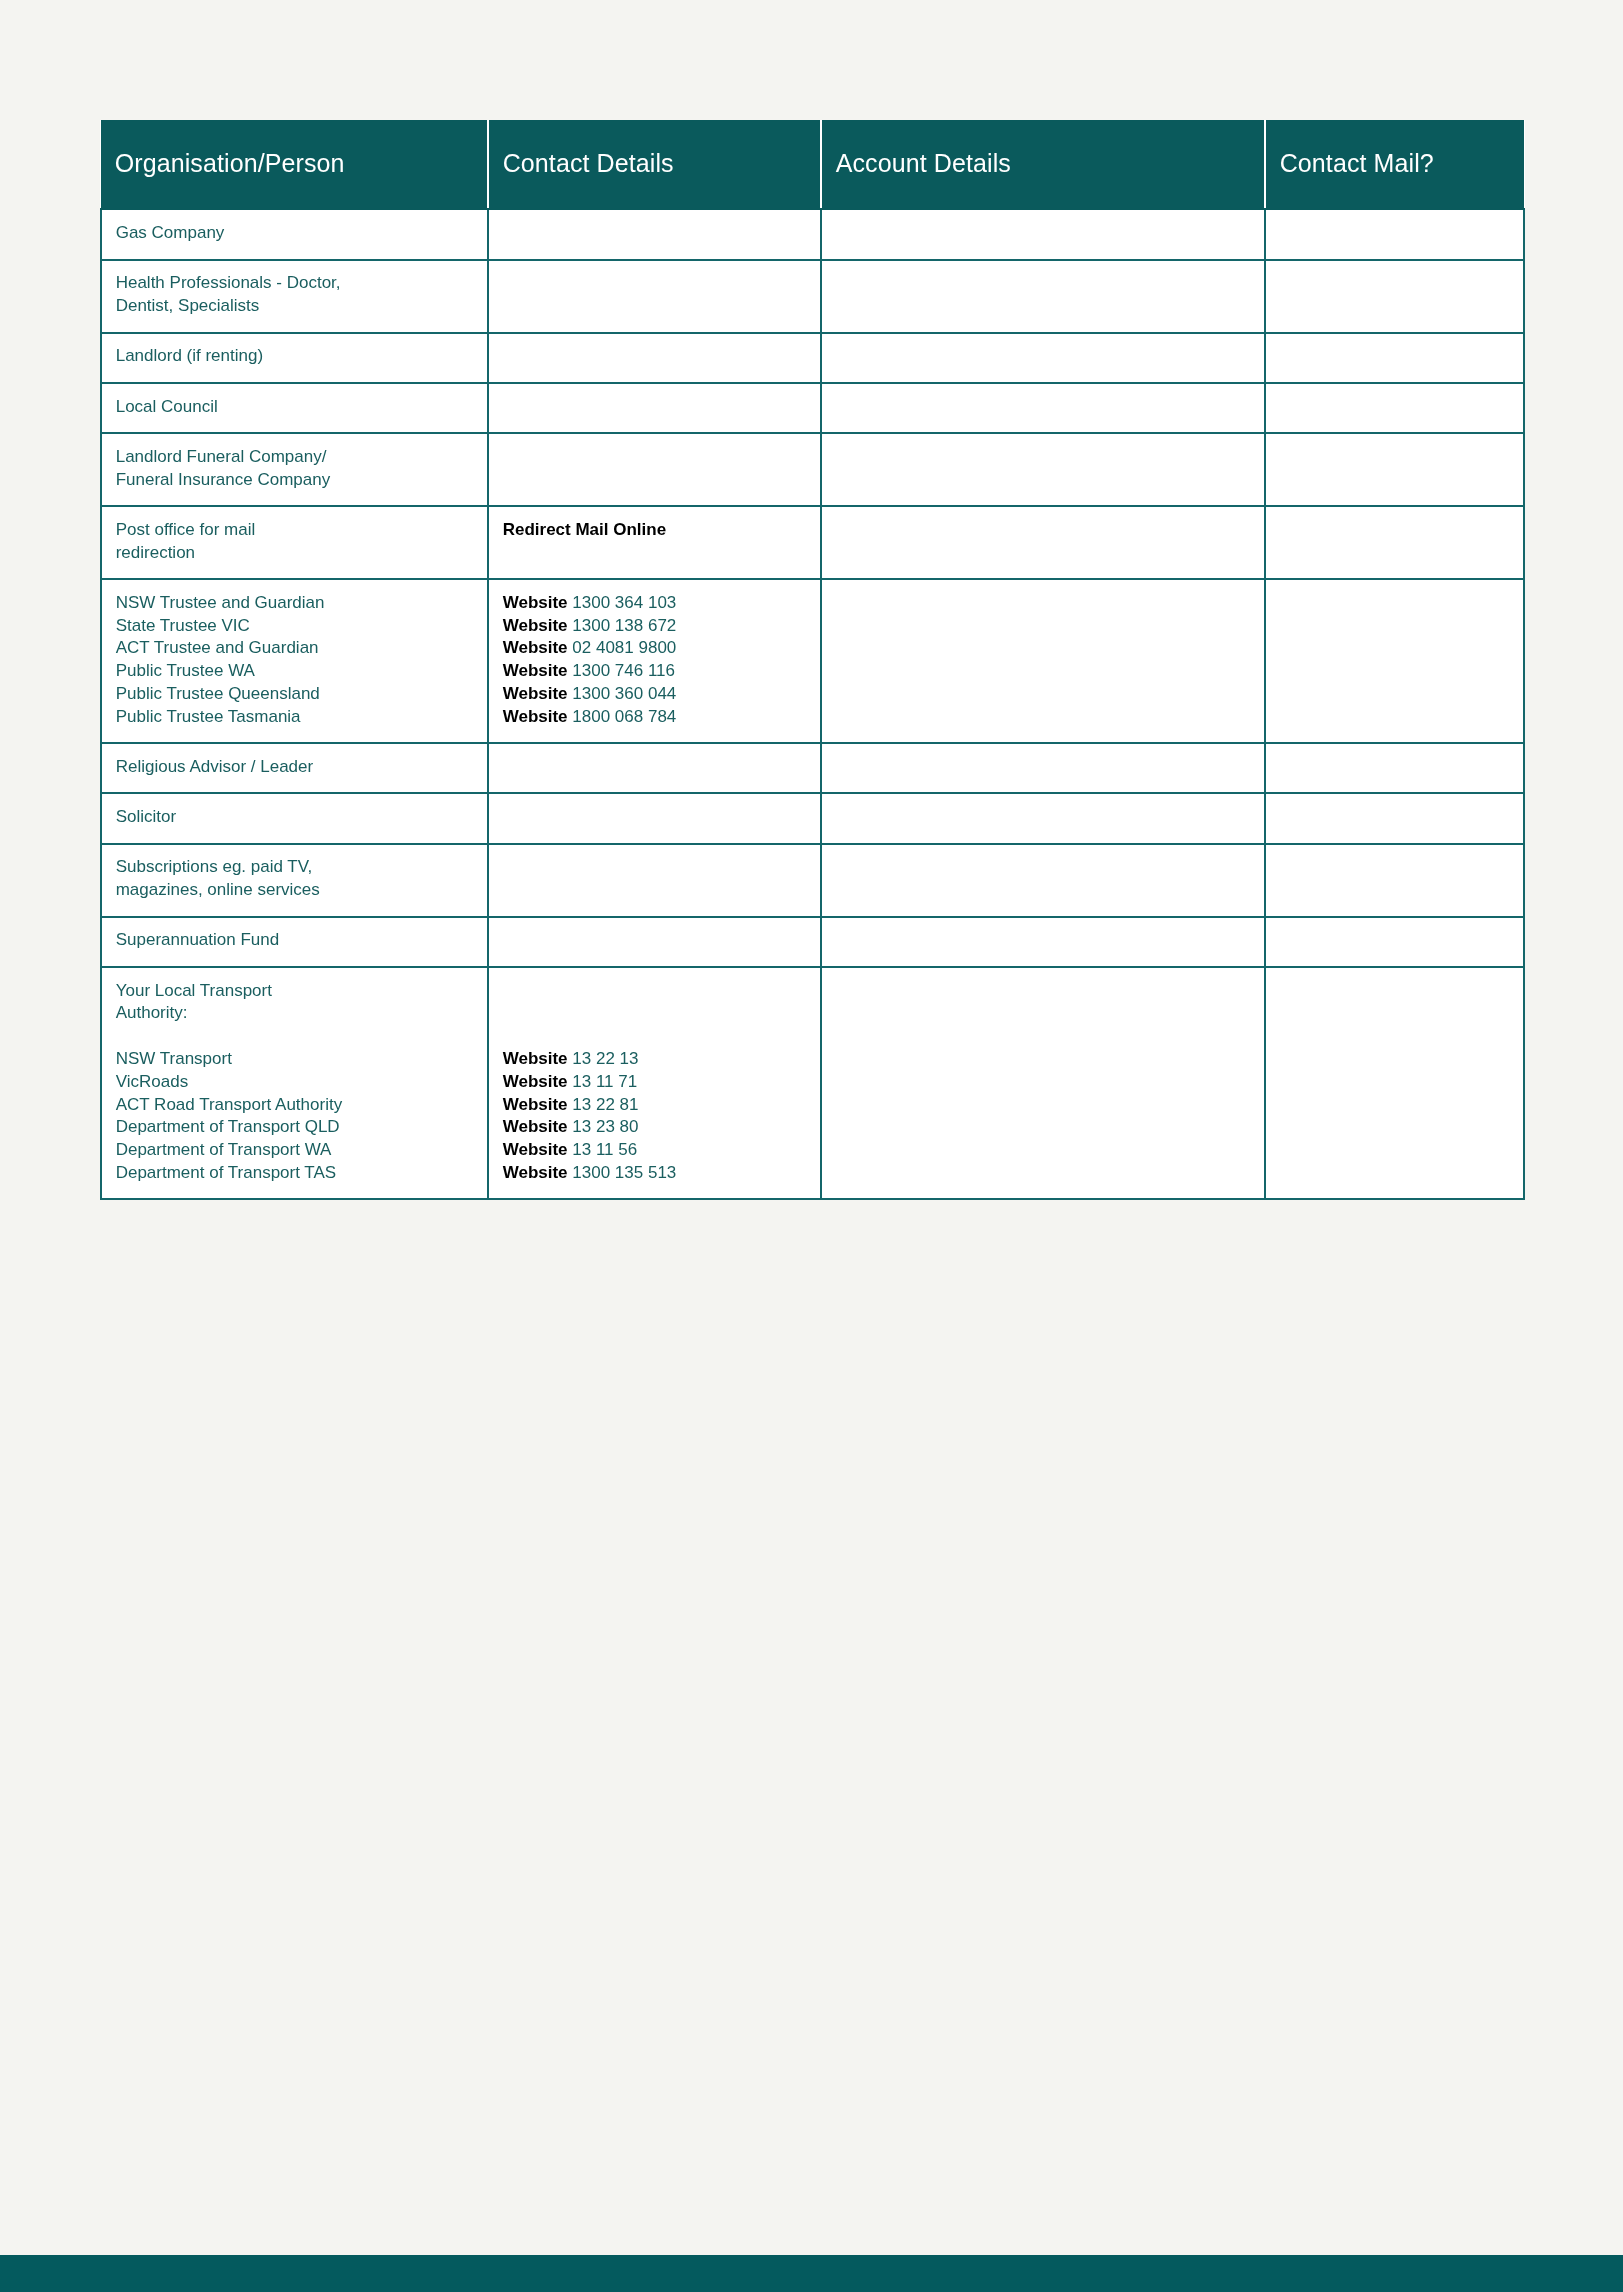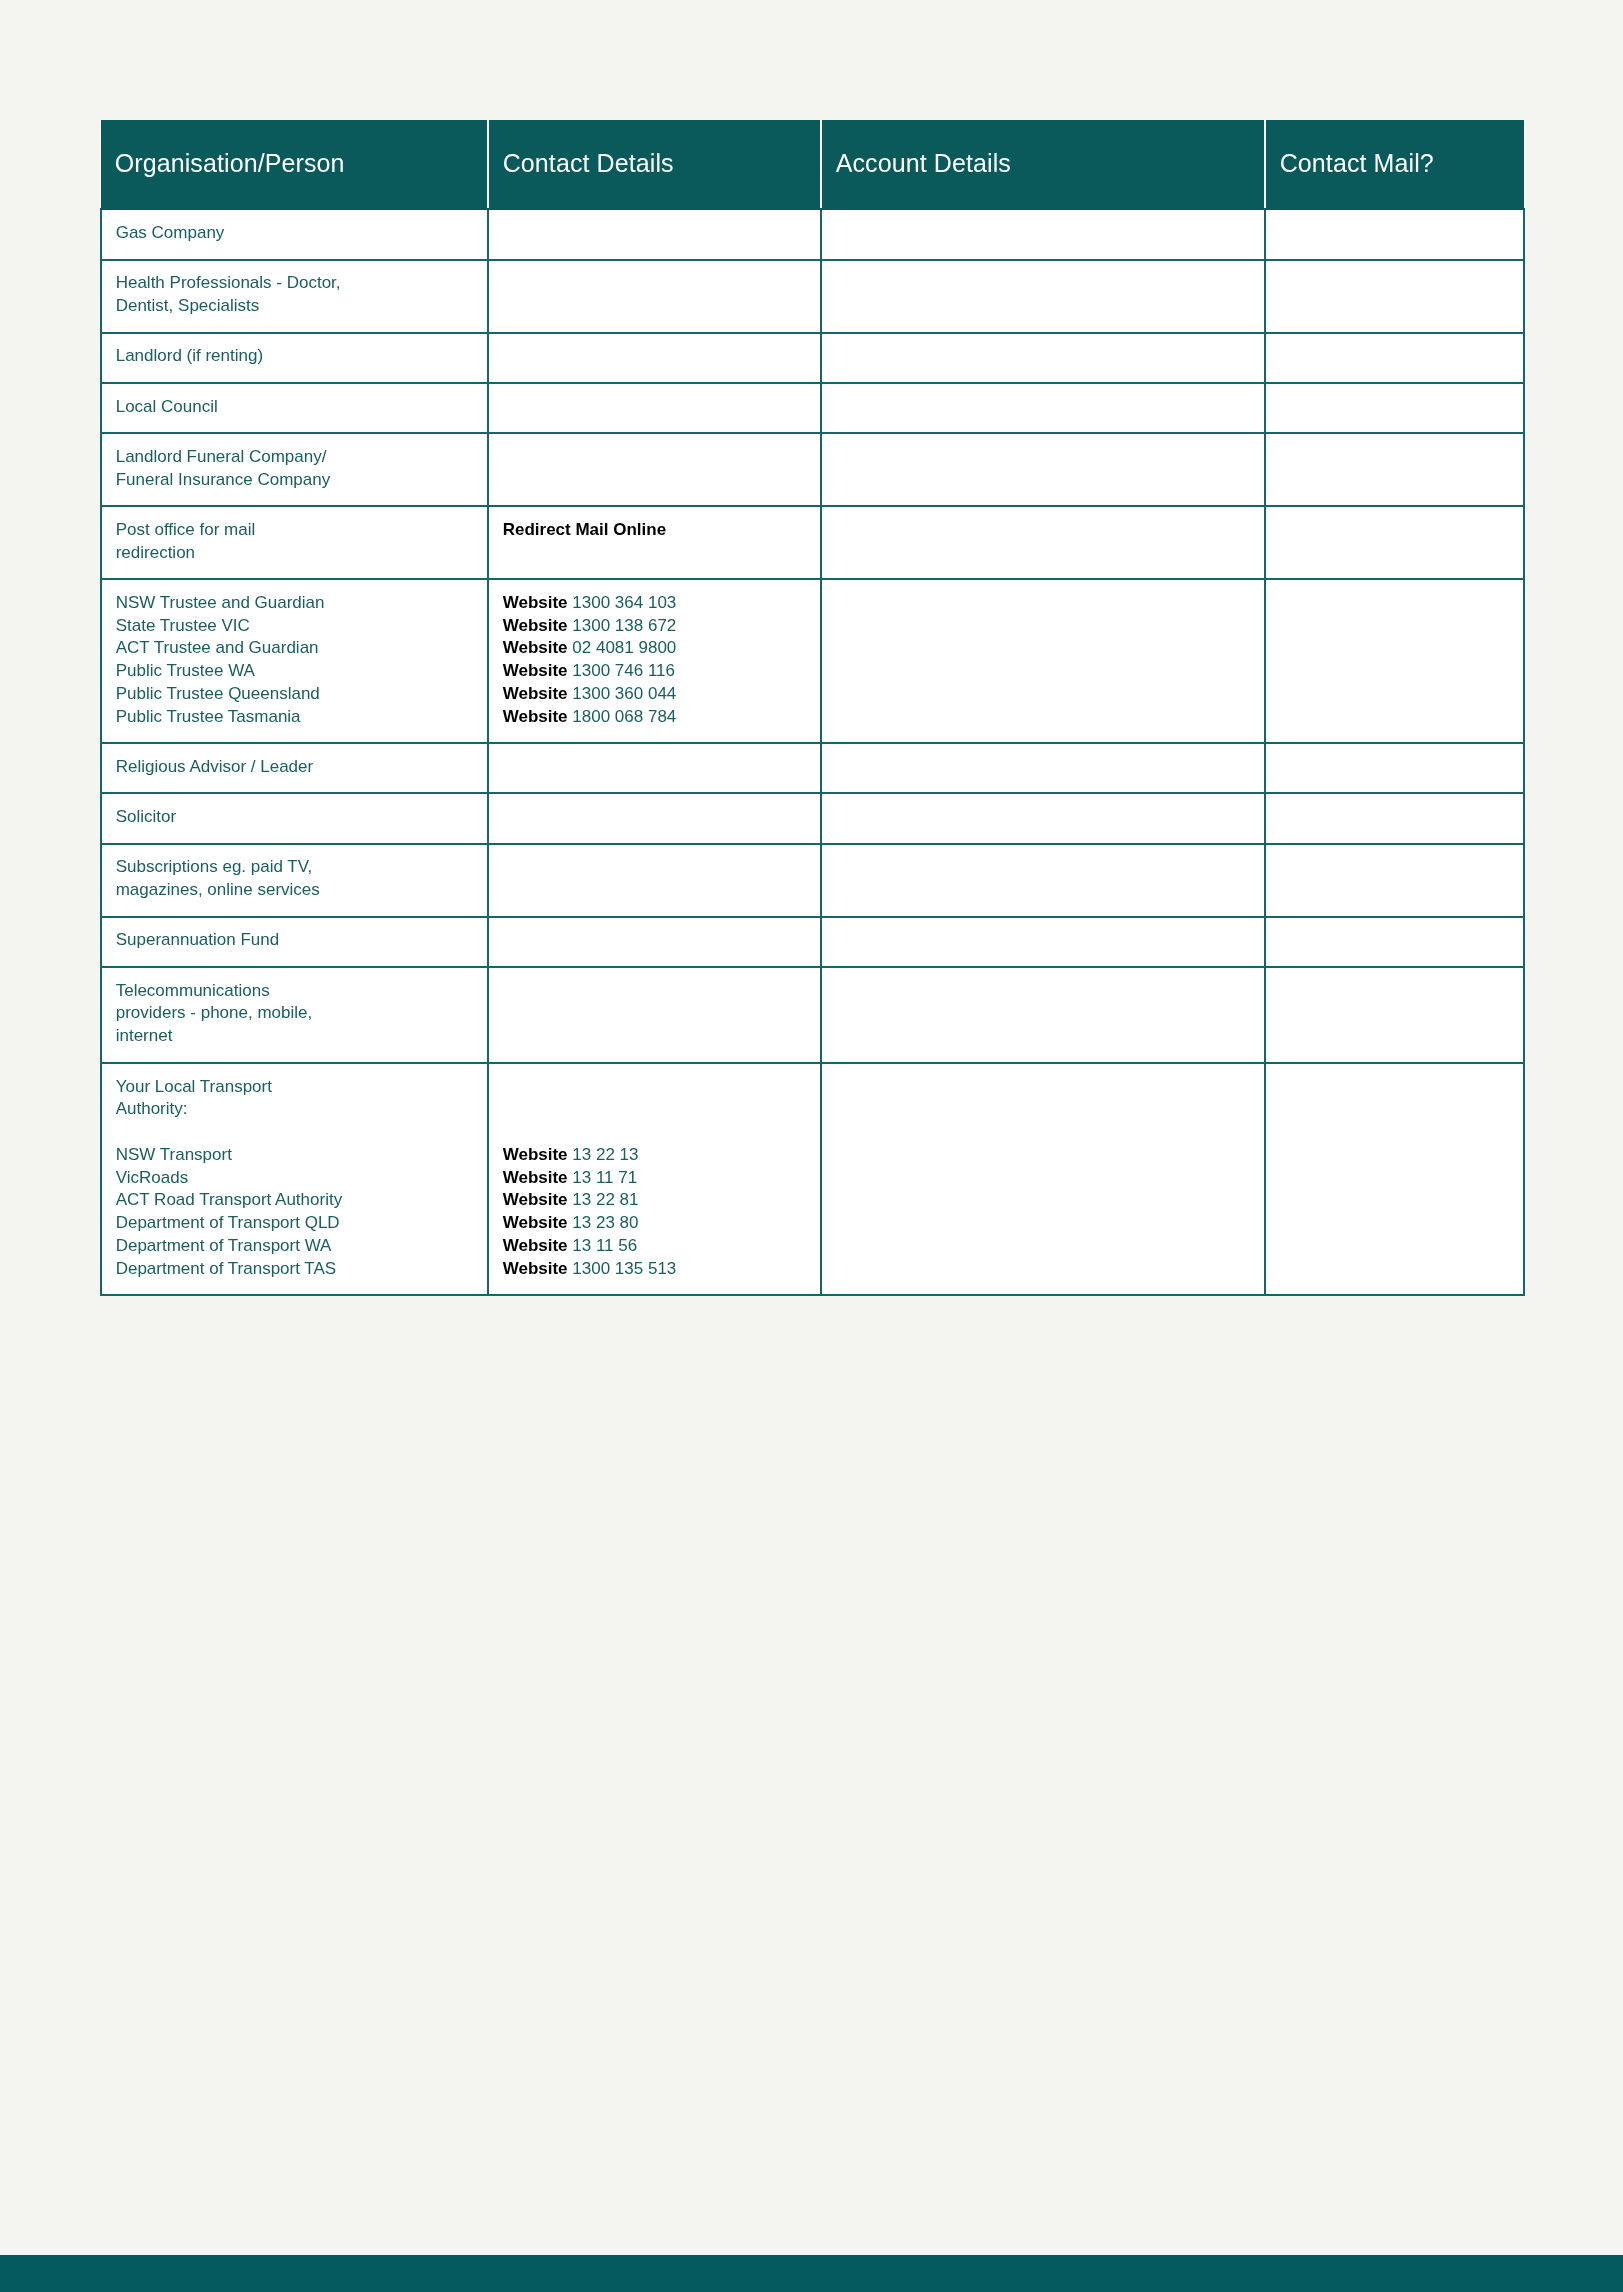--- a/index.html
+++ b/index.html
@@ -245,32 +245,20 @@
                 <span class="line">Superannuation Fund</span>
               </span>
             </td>
             <td></td>
             <td class="blank"></td>
             <td class="blank"></td>
           </tr>
           <tr>
             <td>
               <span class="cell-lines">
-                <span class="line">Telecommunications</span>
-                <span class="line">providers - phone, mobile,</span>
-                <span class="line">internet</span>
-              </span>
-            </td>
-            <td></td>
-            <td class="blank"></td>
-            <td class="blank"></td>
-          </tr>
-          <tr>
-            <td>
-              <span class="cell-lines">
                 <span class="line">Your Local Transport</span>
                 <span class="line">Authority:</span>
                 <span class="line spacer"></span>
                 <span class="line">NSW Transport</span>
                 <span class="line">VicRoads</span>
                 <span class="line">ACT Road Transport Authority</span>
                 <span class="line">Department of Transport QLD</span>
                 <span class="line">Department of Transport WA</span>
                 <span class="line">Department of Transport TAS</span>
               </span>

